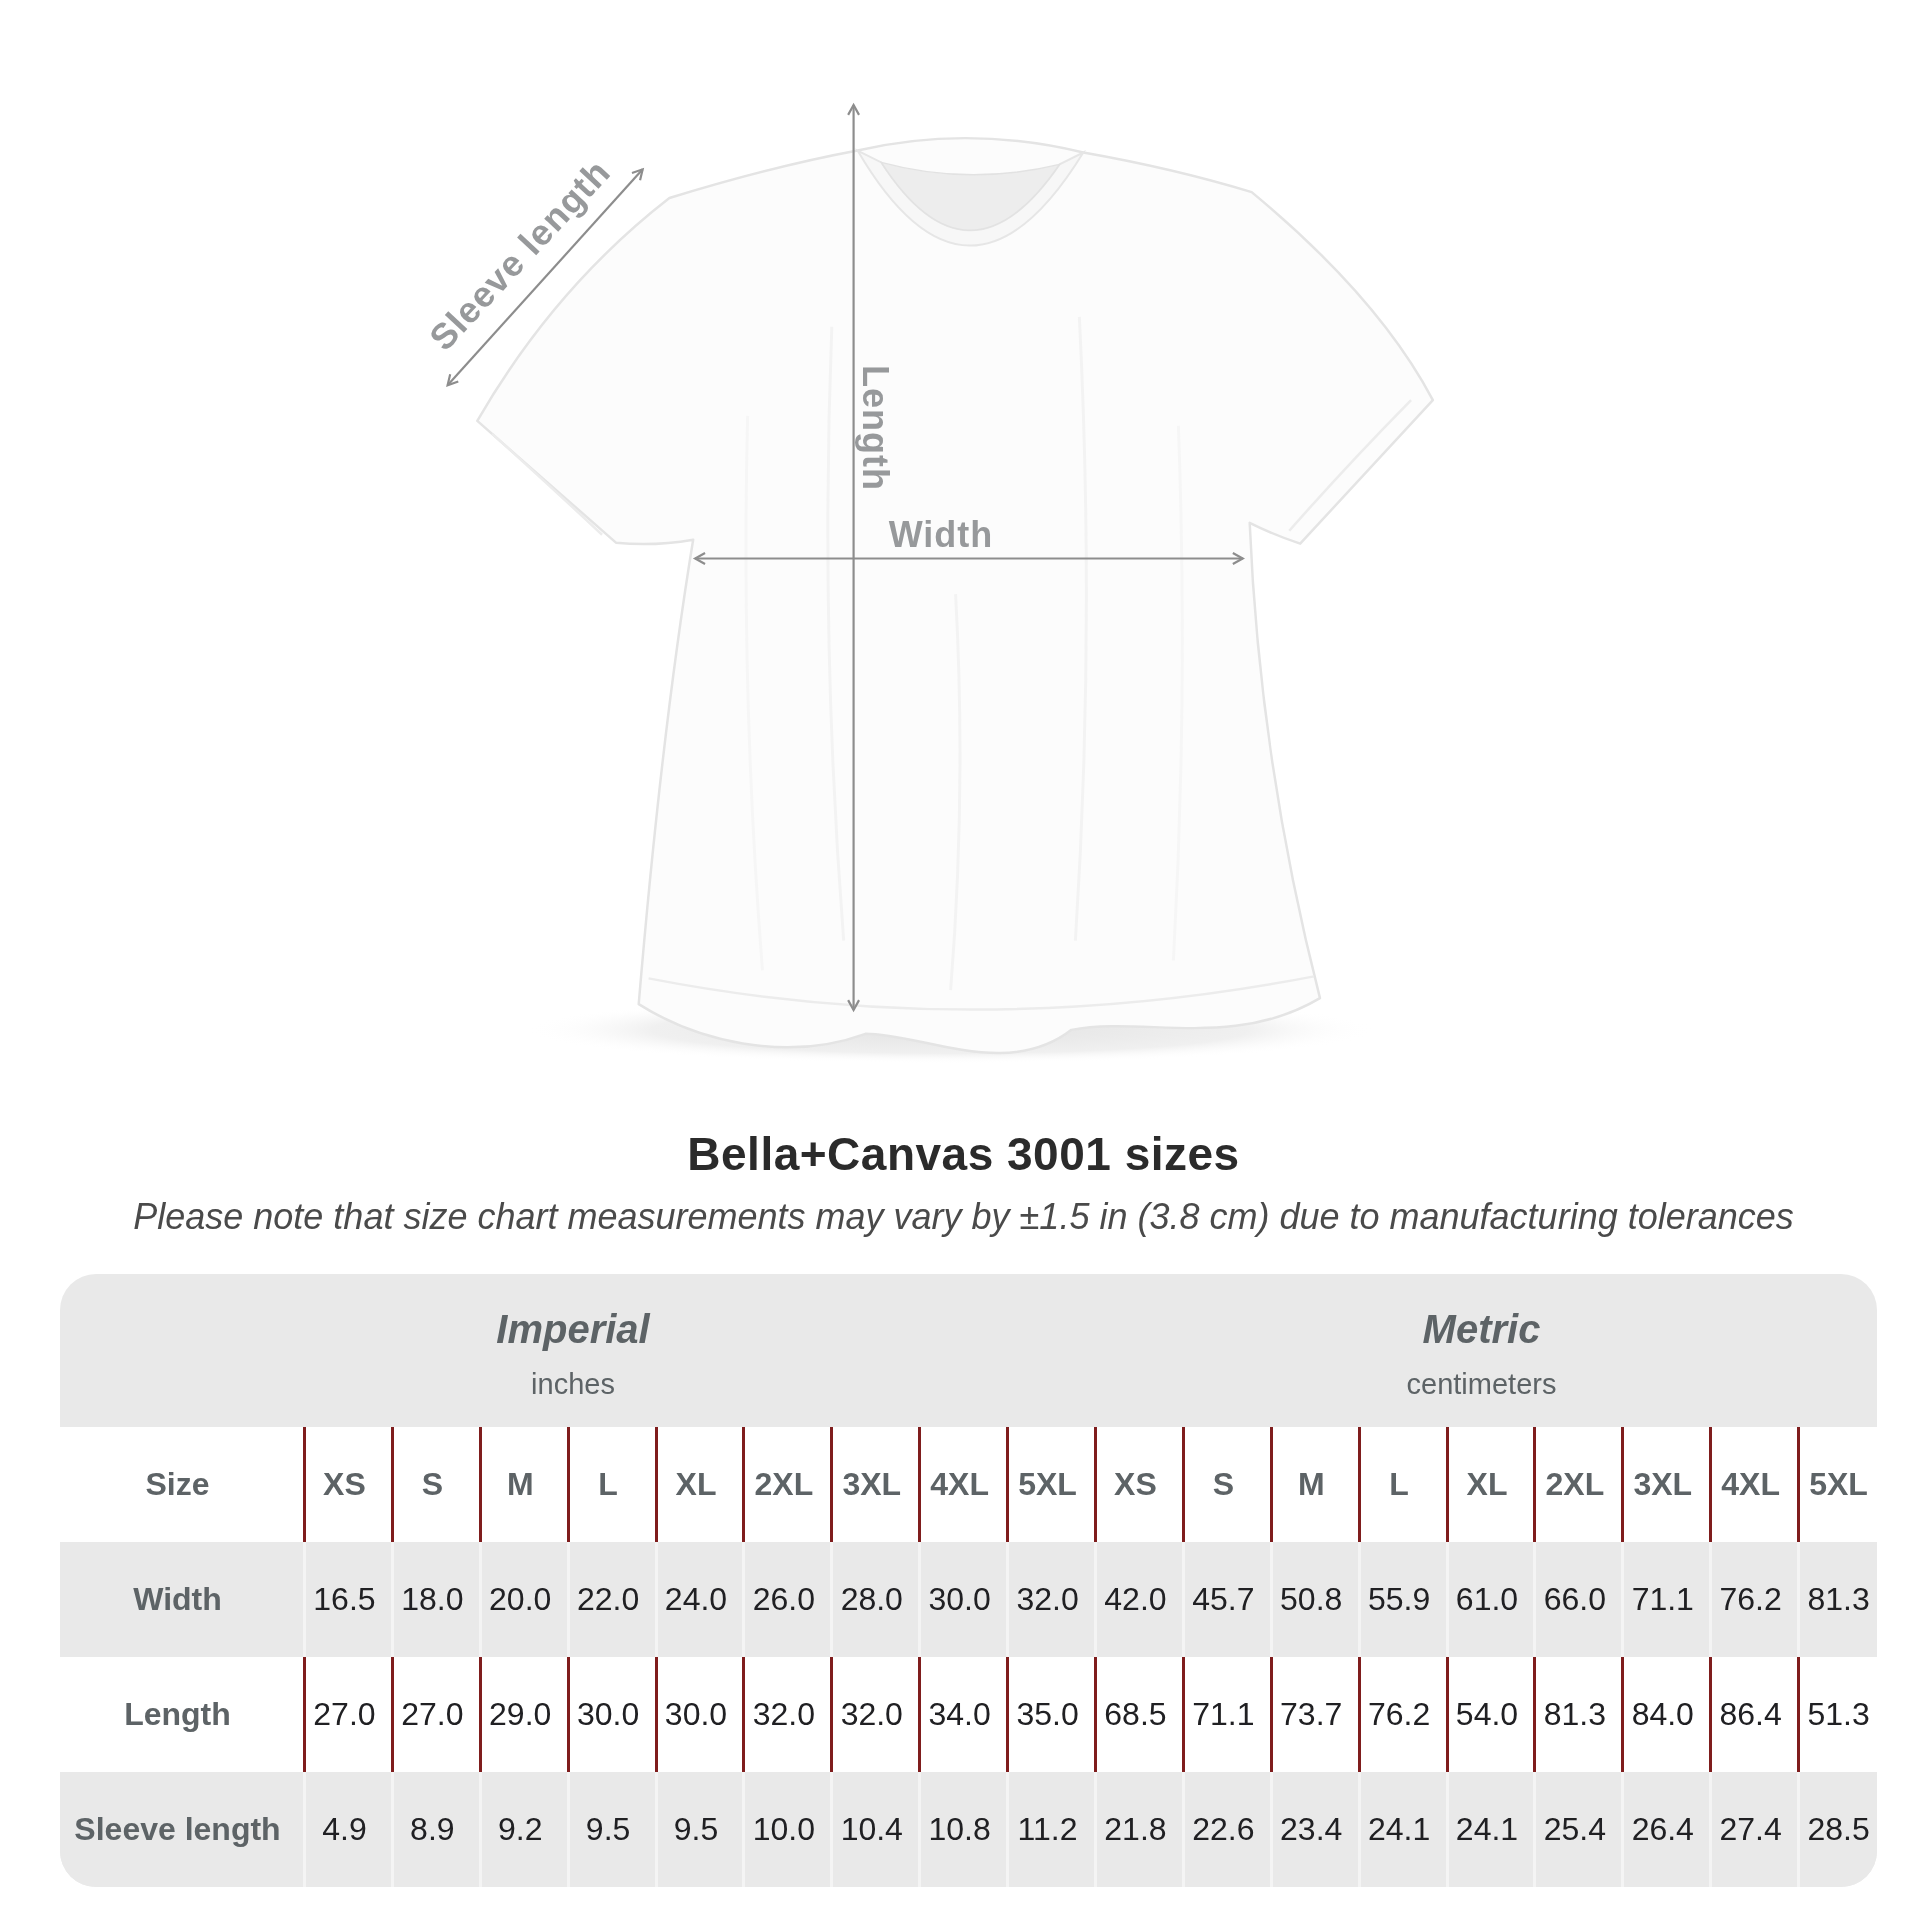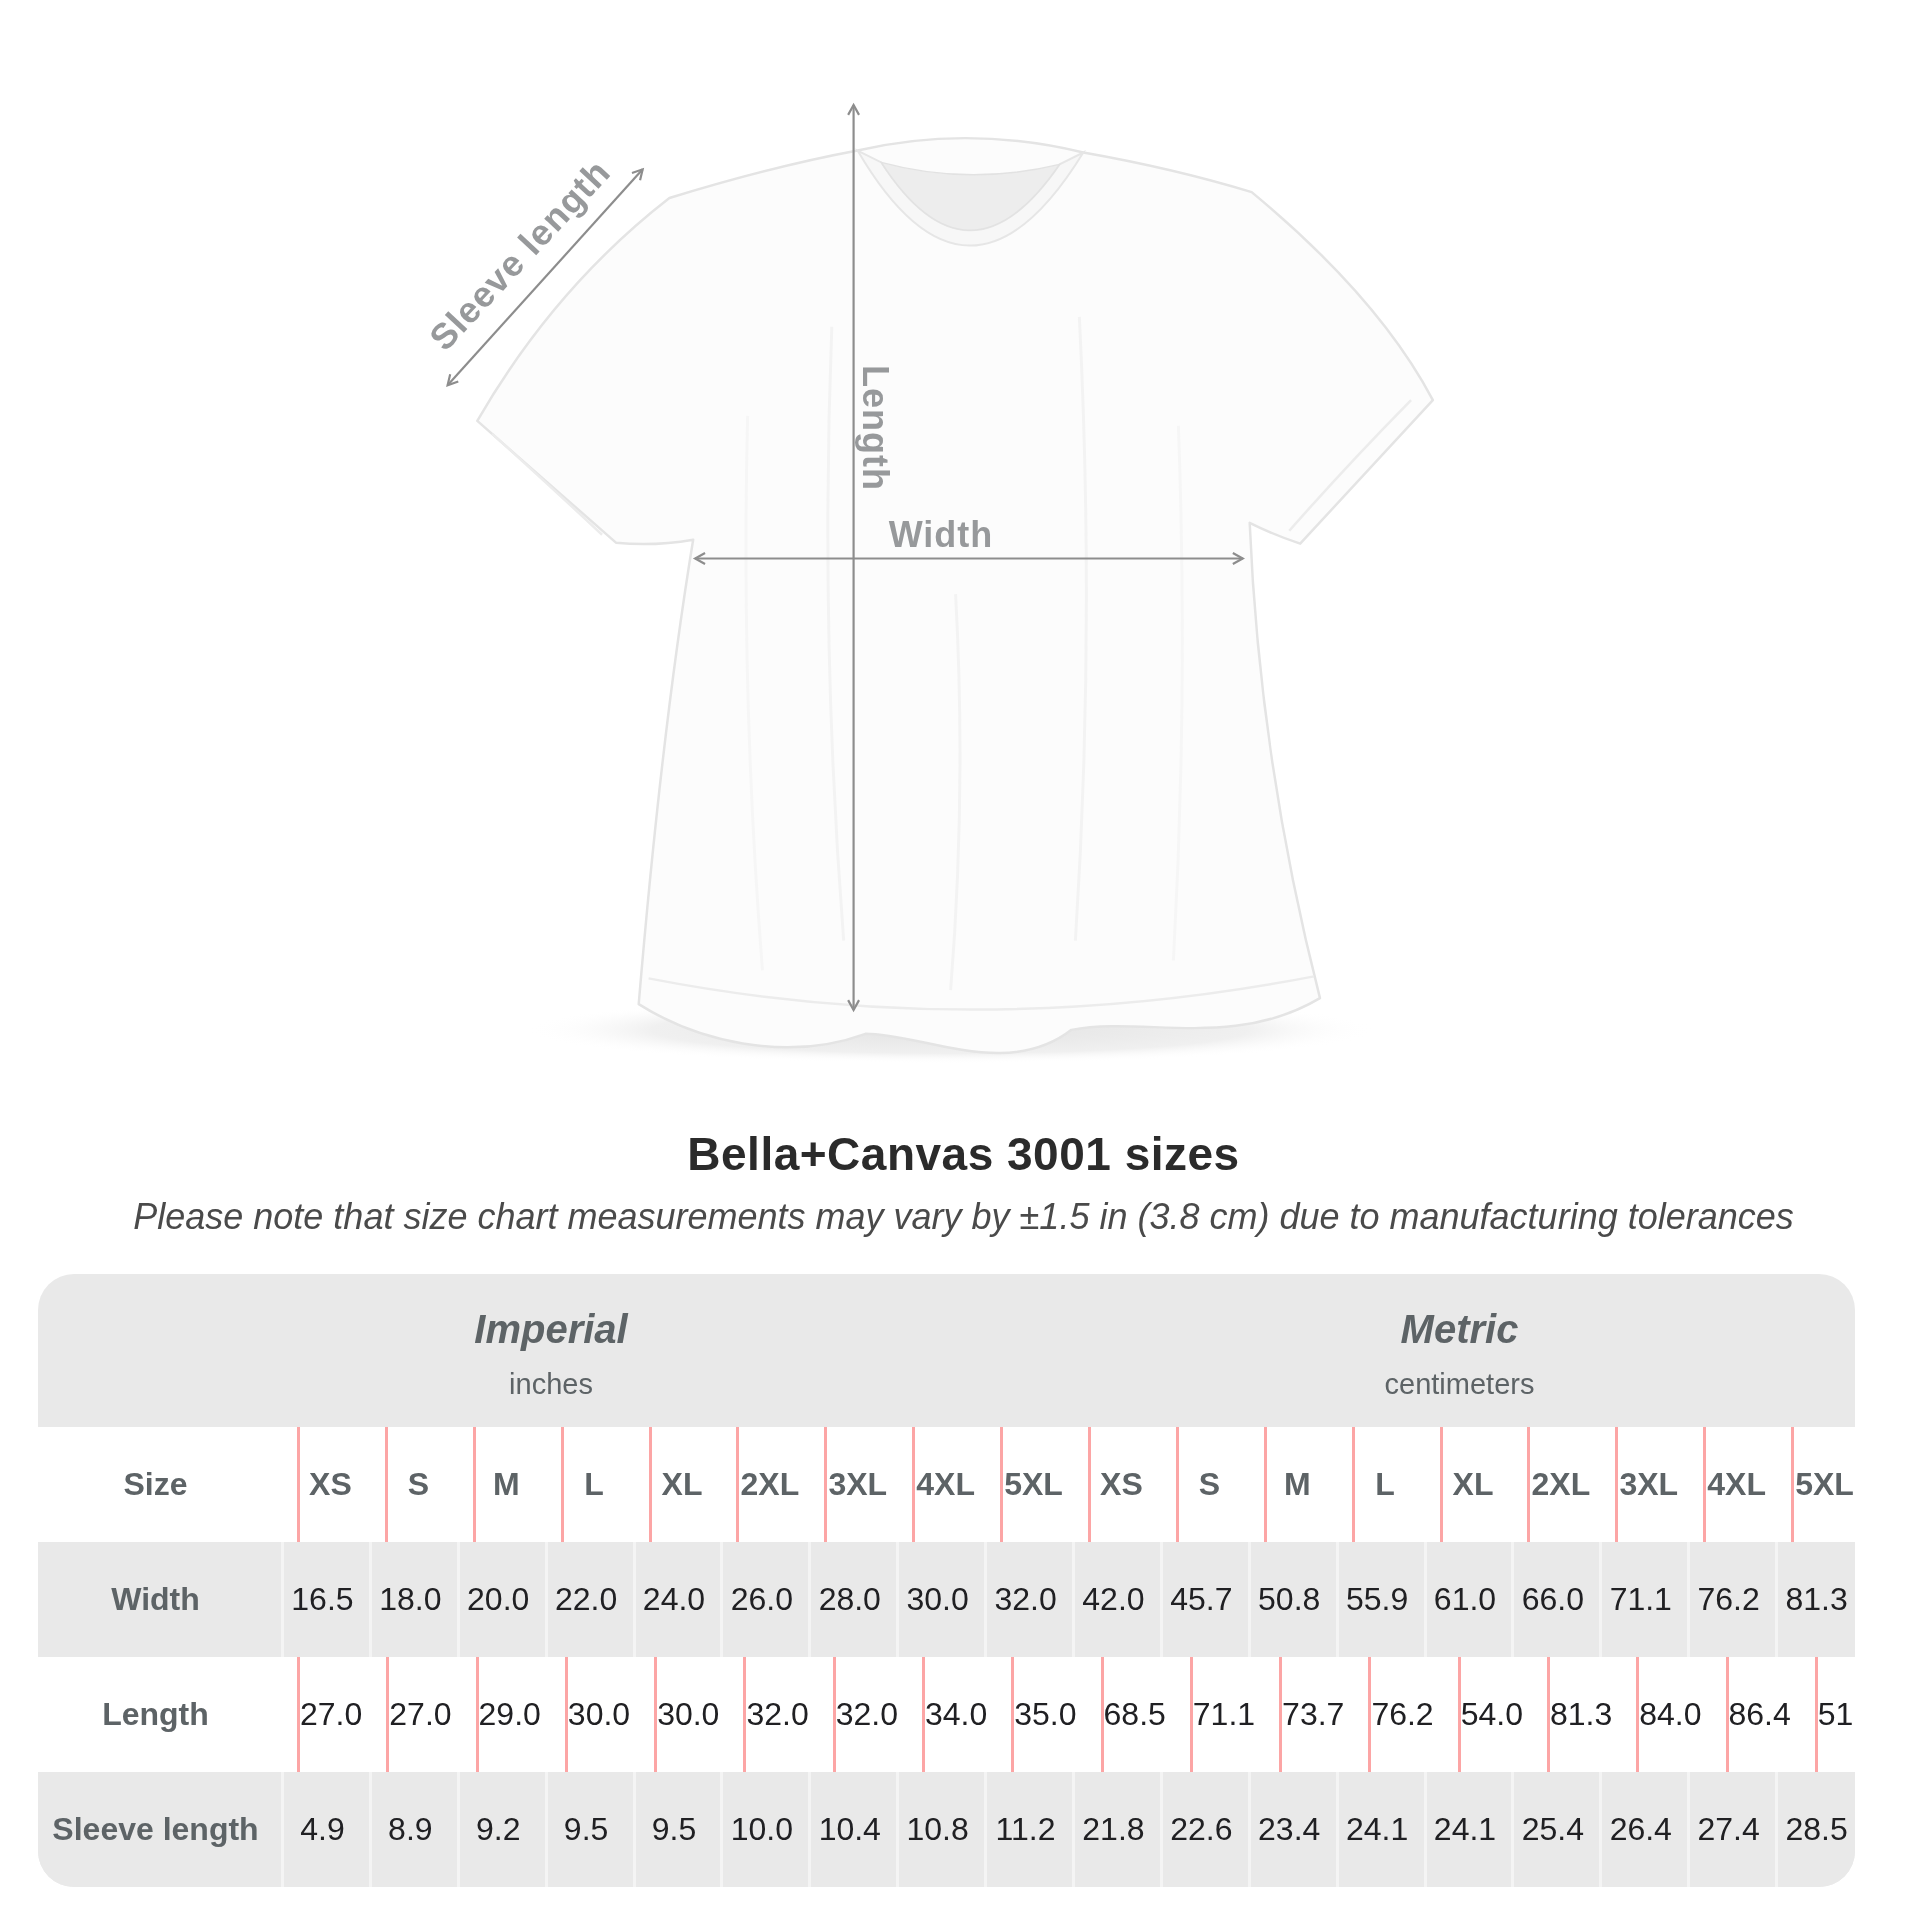--- a/index.html
+++ b/index.html
@@ -20,35 +20,35 @@
   .chart-title{
     position:absolute;top:1127px;left:0;width:100%;text-align:center;
     font-size:46px;font-weight:bold;color:var(--title-text,#2b2b2b);letter-spacing:0.5px;
   }
   .chart-subtitle{
     position:absolute;top:1196px;left:0;width:100%;text-align:center;
     font-size:36px;font-style:italic;color:var(--subtitle-text,#4a4a4a);
   }
   
   .size-table{
-    position:absolute;left:38px;top:1274px;width:1817px;
+    position:absolute;left:60px;top:1274px;width:1817px;
     background:var(--table-bg,#e9e9e9);border-radius:36px;overflow:hidden;
   }
   .group-band{
     display:grid;grid-template-columns:235px repeat(18,1fr);height:153px;
   }
   .group{display:flex;flex-direction:column;align-items:center;justify-content:center;padding-top:6px;}
   .group-imperial{grid-column:1/11;}
   .group-metric{grid-column:11/20;}
   .group-title{font-size:40px;font-weight:bold;font-style:italic;color:var(--heading-text,#4e5356);}
   .group-unit{font-size:29px;color:var(--heading-text,#4e5356);margin-top:16px;}
   .row{display:grid;grid-template-columns:235px repeat(18,1fr);height:115px;gap:8px;}
   .r-white{background:var(--row-white,#ffffff);}
   .r-gray{background:var(--table-bg,#e9e9e9);}
-  .r-white .cell + .cell{border-left:3px solid #fca5a5;margin-left:16px;}
+  .r-white .cell + .cell{border-left:3px solid #7f1d1d;}
   .r-gray  .cell + .cell{border-left:3px solid #f4f4f4;}
   .cell{
     display:flex;align-items:center;justify-content:center;
     font-size:32px;color:var(--data-text,#202023);
   }
   .label-cell,.head-cell{font-weight:bold;color:var(--heading-text,#5d6366);}
 </style>
 </head>
 <body>
 

